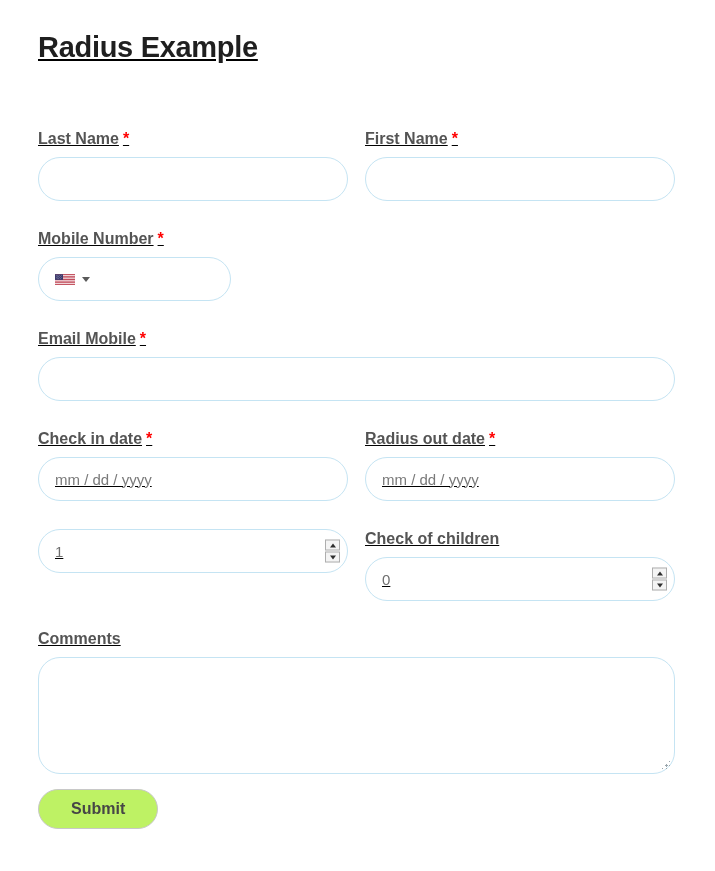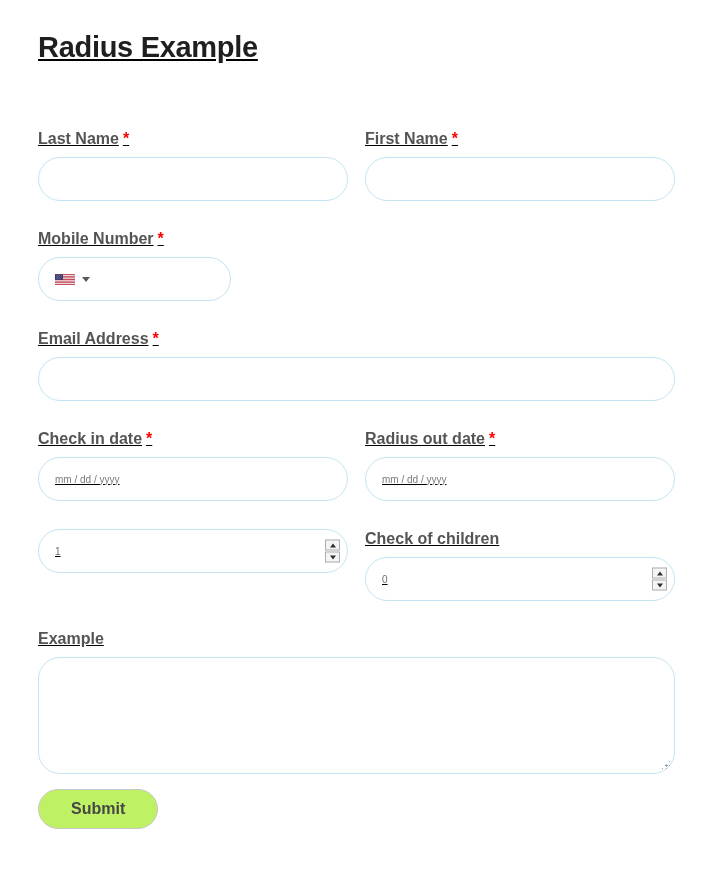--- a/index.html
+++ b/index.html
@@ -40,21 +40,21 @@
     margin-bottom:8px;
   }
   .req{
     color:var(--required-color);
     margin-left:4px;font-weight:700;
   }
   .text-input{
     display:block;width:100%;height:44px;
     border:1px solid var(--input-border);
     border-radius:22px;background:#fff;
-    padding:0 16px;font-size:10px;color:var(--value-color);
+    padding:0 16px;font-size:15px;color:var(--value-color);
     font-family:"Liberation Sans", sans-serif;
     outline:none;
   }
   .text-input::placeholder{color:var(--placeholder-color);opacity:1;}
   
   .phone-box{
     position:relative;width:193px;height:44px;
     border:1px solid var(--input-border);
     border-radius:22px;background:#fff;
     display:flex;align-items:center;
@@ -169,21 +169,21 @@
                 <circle cx="52" cy="40" r="2.5"></circle>
             </g>
           </svg>
           <span class="caret-down"></span>
         </div>
       </div>
     </div>
 
     
     <div class="group">
-      <label class="field-label"><span>Email Address</span><span class="req">*</span></label>
+      <label class="field-label"><span>Email Mobile</span><span class="req">*</span></label>
       <input type="text" class="text-input" value="" style="">
     </div>
 
     
     <div class="row group">
       <div class="col">
         <label class="field-label"><span>Check in date</span><span class="req">*</span></label>
         <input type="text" class="text-input" placeholder="mm / dd / yyyy" style="">
       </div>
       <div class="col">
@@ -218,21 +218,21 @@
             <button type="button" class="spin-btn">
                 <span class="tri-down"></span>
               </button>
           </div>
         </div>
       </div>
     </div>
 
     
     <div class="group" style="margin-bottom:0;">
-      <label class="field-label"><span>Example</span></label>
+      <label class="field-label"><span>Comments</span></label>
       <div class="textarea-wrap">
         <textarea class="comments-area" style=""></textarea>
         <div class="resize-grip"></div>
       </div>
     </div>
 
     
     <button type="submit" class="submit-btn">Submit</button>
 
   </form>

